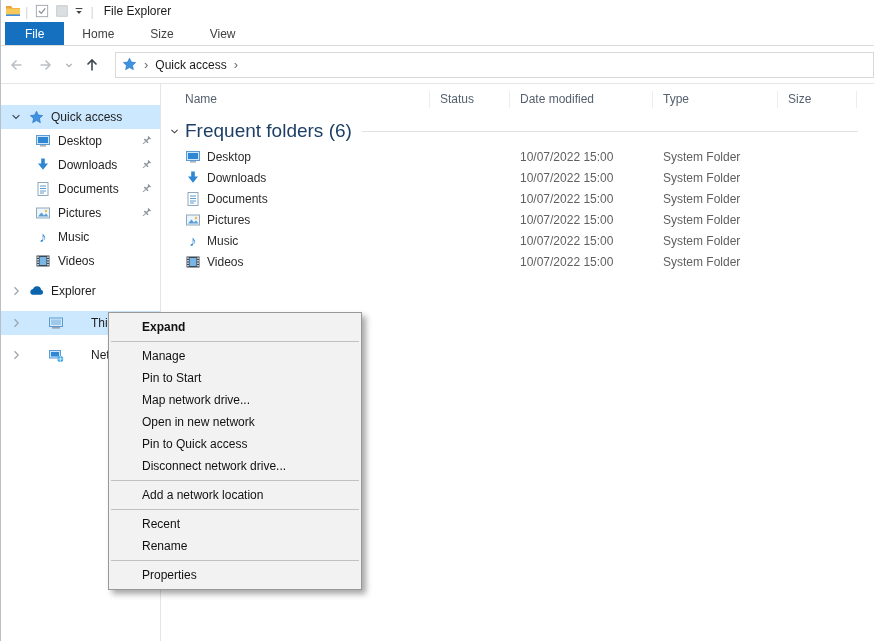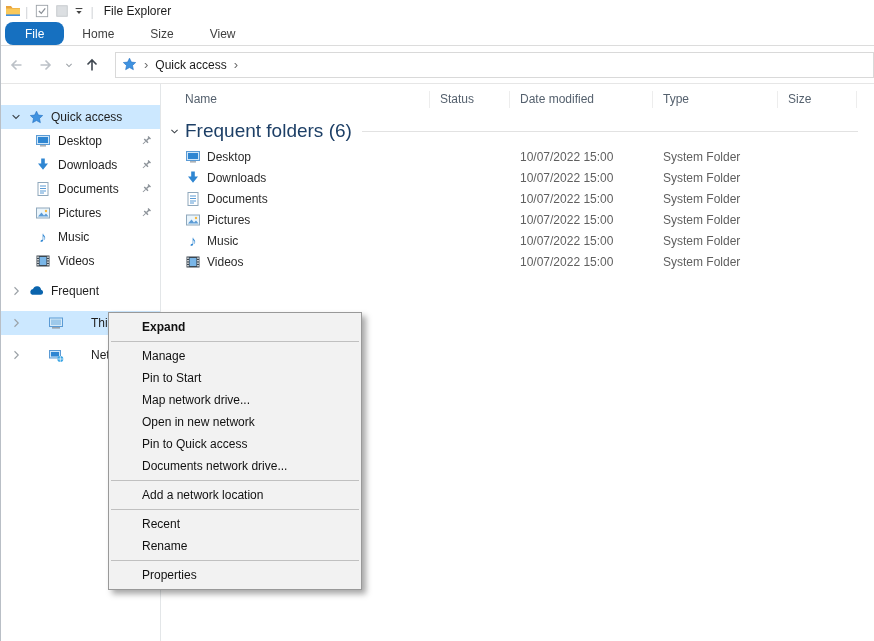--- a/index.html
+++ b/index.html
@@ -9,21 +9,21 @@
 
   
   .titlebar { height:22px; display:flex; align-items:center; padding-left:4px; background:#fff; }
   .titlebar .sep { color:#d4d7da; margin:0 4px; font-size:13px; }
   .qat-btn { width:18px; height:18px; display:flex; align-items:center; justify-content:center; margin:0 1px; }
   .qat-caret { width:14px; height:18px; display:flex; align-items:center; justify-content:center; }
   .win-title { margin-left:6px; font-size:12px; color:#1a1a1a; }
 
   
   .ribbon { height:24px; display:flex; align-items:stretch; border-bottom:1px solid #dcdcdc; background:#fff; padding-left:4px; }
-  .tab { padding:0 18px; display:flex; align-items:center; color:#3f3f3f;border-radius:8px; }
+  .tab { padding:0 18px; display:flex; align-items:center; color:#3f3f3f; }
   .tab.active { background:#1670c0; color:#fff; padding:0 20px; }
 
   
   .navbar { height:38px; display:flex; align-items:center; border-bottom:1px solid #e6e6e6; background:#fff; }
   .nav-btn { width:30px; height:30px; display:flex; align-items:center; justify-content:center; }
   .nav-btn.small { width:16px; }
   .addressbar { flex:1; height:26px; margin-left:8px; border:1px solid #d9d9d9; display:flex; align-items:center; padding-left:6px; background:#fff; }
   .crumb-sep { color:#6b6b6b; font-size:13px; margin:0 7px; }
   .crumb-label { color:#1a1a1a; }
 
@@ -314,21 +314,21 @@
         <span class="twisty">
             <svg class="i" width="12" height="12">
               <use href="#i-tw-closed"></use>
             </svg>
           </span>
         <span class="ic">
             <svg class="i" width="16" height="16">
               <use href="#i-onedrive"></use>
             </svg>
           </span>
-        <span class="lbl">Frequent</span>
+        <span class="lbl">Explorer</span>
       </div>
       <div class="side-item mt8 selected">
         <span class="twisty">
             <svg class="i" width="12" height="12">
               <use href="#i-tw-closed"></use>
             </svg>
           </span>
         <span class="ic">
             <svg class="i" width="16" height="16">
               <use href="#i-pc"></use>
@@ -460,21 +460,21 @@
   </div>
 
   <div class="ctx">
     <div class="mi default">Expand</div>
     <div class="msep"></div>
     <div class="mi">Manage</div>
     <div class="mi">Pin to Start</div>
     <div class="mi">Map network drive...</div>
     <div class="mi">Open in new network</div>
     <div class="mi">Pin to Quick access</div>
-    <div class="mi">Documents network drive...</div>
+    <div class="mi">Disconnect network drive...</div>
     <div class="msep"></div>
     <div class="mi">Add a network location</div>
     <div class="msep"></div>
     <div class="mi">Recent</div>
     <div class="mi">Rename</div>
     <div class="msep"></div>
     <div class="mi">Properties</div>
   </div>
 
 </div>

